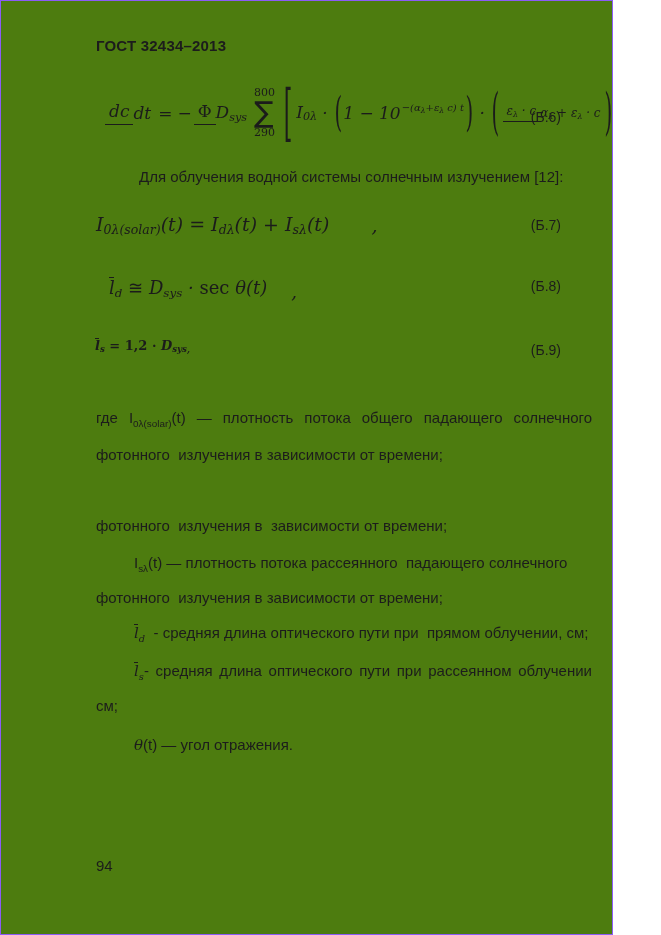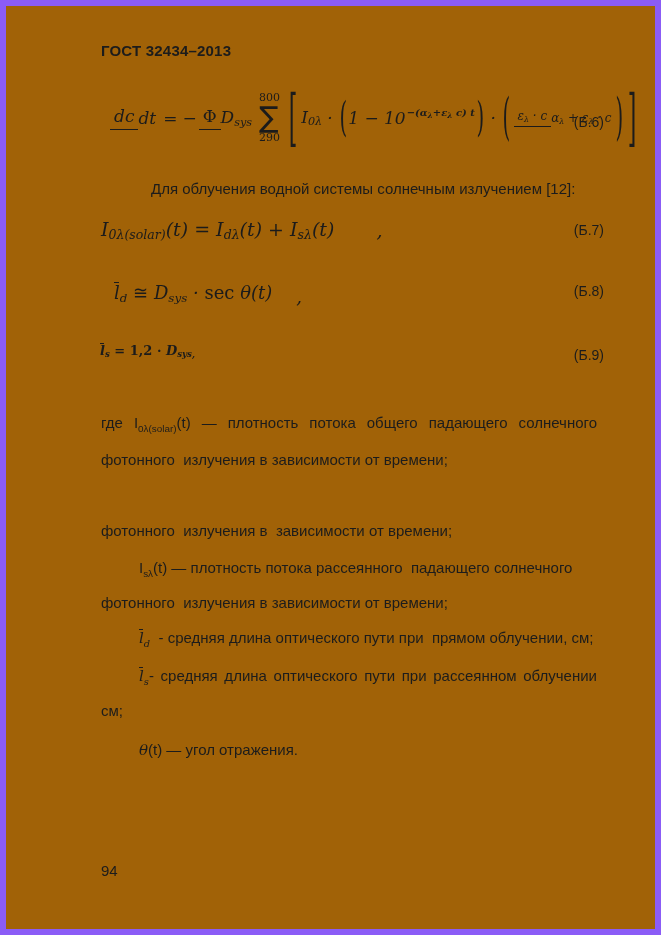--- a/index.html
+++ b/index.html
@@ -1,23 +1,23 @@
 <!DOCTYPE html>
 <html><head>
 <meta charset="utf-8">
 <style>
   html,body { margin:0; padding:0; background:#fff; }
   .page {
-    position:relative; width:661px; height:935px; background:#a16207;
+    position:relative; width:613px; height:935px; background:#4d7c0f;
     font-family:"Liberation Sans", sans-serif; color:#1c1c1c;
-    border:6px solid #8b5cf6; box-sizing:border-box; overflow:hidden;
+    border:1px solid #8b5cf6; box-sizing:border-box; overflow:hidden;
   }
   .hdr { position:absolute; top:36px; left:95px; font-size:15px; font-weight:bold; letter-spacing:.2px; }
   .flabel { position:absolute; right:51px; font-size:14px; }
-  .intro { position:absolute; top:162px; left:133px; margin:12px; font-size:15px; }
+  .intro { position:absolute; top:162px; left:133px; margin:5px; font-size:15px; }
   .pagenum { position:absolute; top:856px; left:95px; font-size:15px; }
 
   
   .fml { position:absolute; display:flex; align-items:center;
          font-family:"DejaVu Serif", serif; font-style:italic; color:#1b1b1b; white-space:pre; }
   .b6 { top:72px; left:102px; height:80px; font-size:17px; }
   .b7 { top:212px; left:95px; font-size:19px; }
   .b8 { top:276px; left:108px; font-size:18px; }
   .b9 { top:337px; left:94px; font-size:13px;font-weight:bold; }
 
@@ -30,21 +30,21 @@
   .cd { margin:0 5px; }
   .sum { display:inline-flex; flex-direction:column; align-items:flex-start; margin:0 5px; font-style:normal; }
   .sum .lim { font-size:11px; line-height:1.1; }
   .sum .sigma { font-family:"DejaVu Sans", sans-serif; font-size:29px; line-height:.95; }
   .br { font-style:normal; font-size:26px; line-height:1; display:inline-block;
         transform:scaleY(2.35) scaleX(.85); margin:0 3px; }
   .pr { font-style:normal; font-size:22px; line-height:1; display:inline-block; }
   .p1 { transform:scaleY(1.85) scaleX(.9); margin:0 1px; }
   .p2 { transform:scaleY(2.25) scaleX(.9); margin:0 1px; }
   .grp { white-space:pre; }
-  .sp { font-size:10px; position:relative; top:-8px; margin-left:1px; display:inline-block;font-weight:bold; }
+  .sp { font-size:10px; position:relative; top:-8px; margin-left:1px; display:inline-block; }
   .sp .sb { font-size:75%; }
   .cm6 { font-style:normal; position:relative; top:-12px; margin-left:20px; }
   .cm7 { margin-left:42px; }
   .cm8 { margin-left:24px; position:relative; top:3px; }
 
   
   .sb { font-size:66%; vertical-align:-19%; }
   .up { font-style:normal; }
   .i  { font-family:"DejaVu Serif", serif; font-style:italic; }
   .ov { position:relative; }

